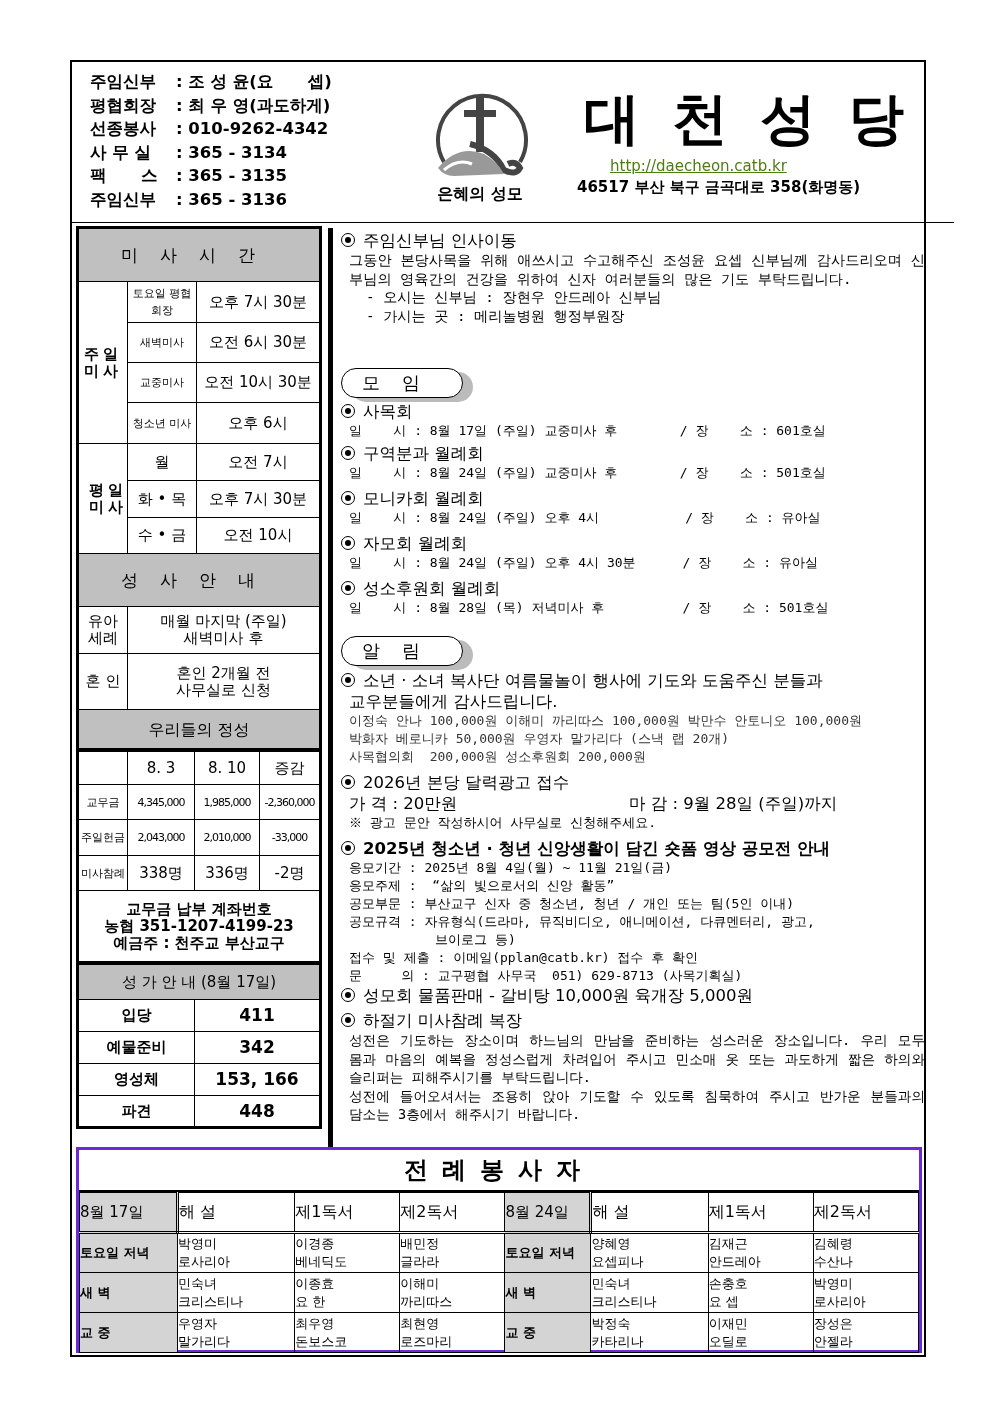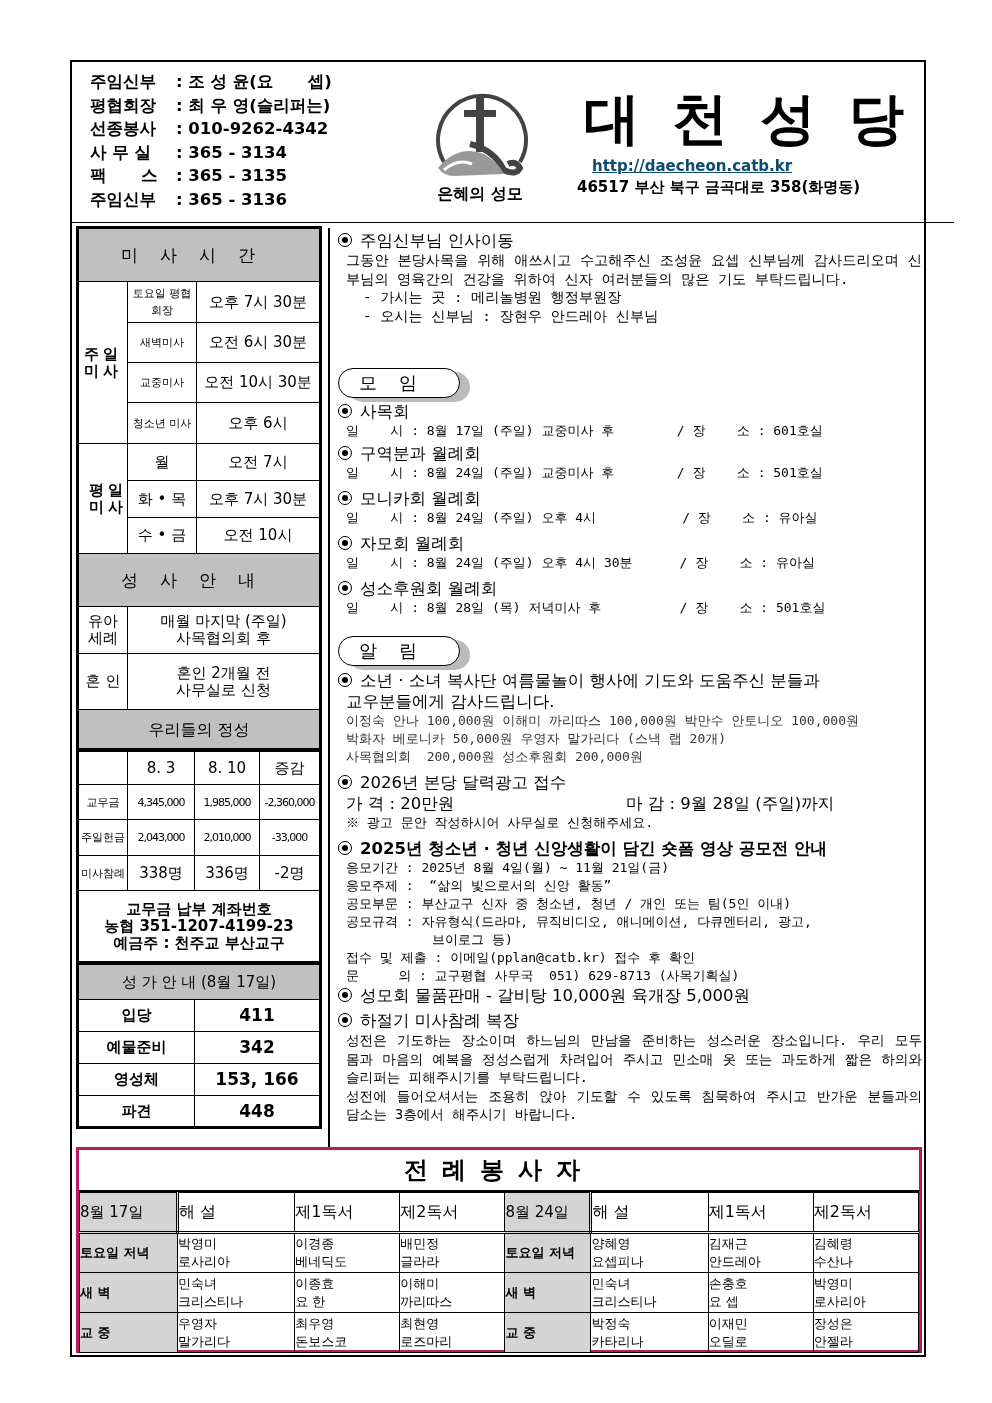--- a/index.html
+++ b/index.html
@@ -6,57 +6,57 @@
   body{width:992px;height:1403px;position:relative;font-family:"DejaVu Sans","Liberation Sans",sans-serif;color:#000;}
   .page{position:absolute;left:70px;top:60px;width:856px;height:1297px;border:2px solid #000;box-sizing:border-box;}
   
   .header{position:absolute;left:0;top:0;width:852px;height:160px;border-bottom:1px solid #000;padding-left:30px;}
   .info{position:absolute;left:18px;top:8px;font-weight:bold;font-size:16.5px;line-height:23.5px;}
   .info .row{display:flex;white-space:pre;}
   .info .k{width:86px;display:inline-block;}
   .logo{position:absolute;left:352px;top:22px;width:112px;height:128px;}
   .logo-text{position:absolute;left:0;top:100px;width:112px;text-align:center;font-weight:bold;font-size:16px;}
   .title{position:absolute;left:512px;top:20px;font-size:56px;font-weight:bold;letter-spacing:32px;font-family:"DejaVu Sans",sans-serif;}
-  .url{position:absolute;left:520px;top:95px;color:#0c4a6e;text-decoration:underline;font-size:15px;font-weight:bold;}
+  .url{position:absolute;left:538px;top:95px;color:#4d7c0f;text-decoration:underline;font-size:15px;font-weight:normal;}
   .addr{position:absolute;left:505px;top:116px;font-size:15px;font-weight:bold;}
   
   .left{position:absolute;left:4px;top:164px;width:246px;}
   table.lt{border-collapse:collapse;width:246px;border:3px solid #000;}
   table.lt td{border:1px solid #000;text-align:center;vertical-align:middle;font-size:15px;padding:0;line-height:17px;}
   .gray{background:#c0c0c0;}
   .hdr{height:52px;font-size:17px !important;letter-spacing:22px;}
   .small{font-size:11px !important;letter-spacing:-1px;}
   .tiny{font-size:11px !important;}
   
-  .right{position:absolute;left:256px;top:166px;width:594px;height:920px;border-left:2px solid #000000;}
+  .right{position:absolute;left:256px;top:166px;width:594px;height:920px;border-left:5px solid #000000;}
   .sec{position:absolute;left:8px;width:584px;}
   .bullet{display:inline-block;width:14px;height:14px;border:1.5px solid #000;border-radius:50%;position:relative;box-sizing:border-box;margin-right:8px;vertical-align:-1px;}
   .bullet:after{content:"";position:absolute;left:2.5px;top:2.5px;width:6px;height:6px;border-radius:50%;background:#000;}
   .p{font-family:"DejaVu Sans Mono","Liberation Mono",monospace;font-size:14.2px;line-height:18.5px;padding-left:8px;text-align:justify;}
   .pm{font-family:"DejaVu Sans Mono","Liberation Mono",monospace;font-size:13px;line-height:18px;padding-left:8px;white-space:pre;}
   .pill{display:inline-block;border:1.5px solid #000;border-radius:16px;padding:0 20px;font-size:18px;line-height:28px;letter-spacing:22px;background:#fff;box-shadow:10px 4px 0 #bbb;}
   .h2{font-size:16.5px;line-height:21px;font-weight:normal;}
   
-  .bottom{position:absolute;left:4px;top:1085px;width:846px;height:206px;border:3px solid #be185d;box-sizing:border-box;}
+  .bottom{position:absolute;left:4px;top:1085px;width:846px;height:206px;border:3px solid #6d28d9;box-sizing:border-box;}
   .btitle{height:40px;border-bottom:2px solid #000;text-align:center;font-size:24px;font-weight:bold;letter-spacing:14px;line-height:40px;}
   table.bt{border-collapse:collapse;width:100%;}
   table.bt td{border:1px solid #000;font-size:13px;line-height:18px;padding:0;}
   table.bt tr.hd td{height:38px;font-size:16px;border-bottom:3px double #000;}
   table.bt td.g{background:#d4d4d4;font-weight:bold;font-size:13px;}
   table.bt td.dv{border-right:3px double #000;}
 </style>
 </head>
 <body>
 
 <div class="page">
 
   <div class="header">
     <div class="info">
       <div class="row"><span class="k">주임신부</span><span>: 조 성 윤(요      셉)</span></div>
-      <div class="row"><span class="k">평협회장</span><span>: 최 우 영(슬리퍼는)</span></div>
+      <div class="row"><span class="k">평협회장</span><span>: 최 우 영(과도하게)</span></div>
       <div class="row"><span class="k">선종봉사</span><span>: 010-9262-4342</span></div>
       <div class="row"><span class="k">사 무 실</span><span>: 365 - 3134</span></div>
       <div class="row"><span class="k">팩      스</span><span>: 365 - 3135</span></div>
       <div class="row"><span class="k">주임신부</span><span>: 365 - 3136</span></div>
     </div>
 
     <div class="logo">
       <svg width="112" height="100" viewBox="0 0 112 100">
         <path d="M20 78 A44 44 0 1 1 96 78" fill="none" stroke="#444" stroke-width="4"></path>
         <rect x="52" y="12" width="8" height="56" fill="#444"></rect>
@@ -110,21 +110,21 @@
             <td>오전 10시</td>
           </tr>
 
       <tr>
             <td colspan="3" class="gray hdr">성사안내</td>
           </tr>
       <tr style="height:47px">
         <td>유아 세례</td>
         <td colspan="2">
               <div>매월 마지막 (주일)</div>
-              <div>사목협의회 후</div>
+              <div>새벽미사 후</div>
             </td>
       </tr>
       <tr style="height:56px">
         <td>혼 인</td>
         <td colspan="2">
               <div>혼인 2개월 전</div>
               <div>사무실로 신청</div>
             </td>
       </tr>
 
@@ -192,22 +192,22 @@
             <td style="font-weight:bold;font-size:17px;">448</td>
           </tr>
     </tbody>
       </table>
   </div>
 
   <div class="right">
     <div class="sec" style="top:2px;">
       <div class="h2"><span class="bullet"></span><span>주임신부님 인사이동</span></div>
       <div class="p">그동안 본당사목을 위해 애쓰시고 수고해주신 조성윤 요셉 신부님께 감사드리오며 신부님의 영육간의 건강을 위하여 신자 여러분들의 많은 기도 부탁드립니다.</div>
+      <div class="p" style="white-space:pre;">  - 오시는 신부님 : 장현우 안드레아 신부님</div>
       <div class="p" style="white-space:pre;">  - 가시는 곳 : 메리놀병원 행정부원장</div>
-      <div class="p" style="white-space:pre;">  - 오시는 신부님 : 장현우 안드레아 신부님</div>
     </div>
 
     <div class="sec" style="top:140px;">
       <div><span class="pill">모임</span></div>
       <div style="margin-top:3px;">
         <div class="h2"><span class="bullet"></span><span>사목회</span></div>
         <div class="pm">일    시 : 8월 17일 (주일) 교중미사 후        / 장    소 : 601호실</div>
         <div class="h2" style="margin-top:3px;"><span class="bullet"></span><span>구역분과 월례회</span></div>
         <div class="pm">일    시 : 8월 24일 (주일) 교중미사 후        / 장    소 : 501호실</div>
         <div class="h2" style="margin-top:6px;"><span class="bullet"></span><span>모니카회 월례회</span></div>

